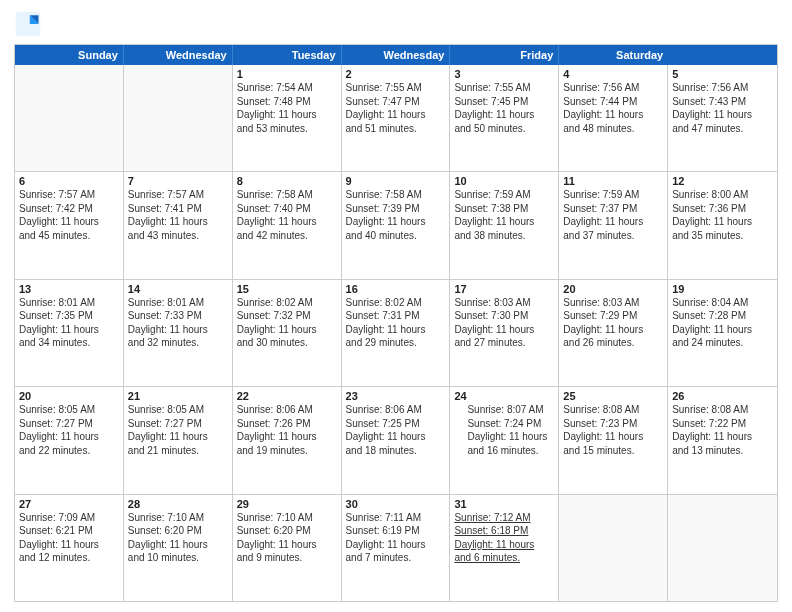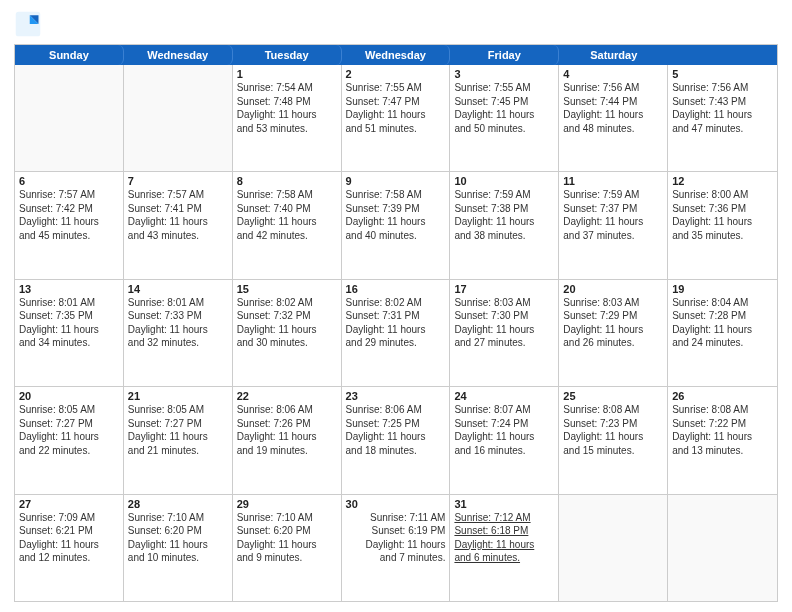--- a/index.html
+++ b/index.html
@@ -69,23 +69,22 @@
     .day-headers {
       display: grid;
       grid-template-columns: repeat(7, 1fr);
       background: #1565c0;
     }
     .day-header {
       color: #fff;
       font-size: 11px;
       font-weight: bold;
       padding: 4px 5px;
-      text-align: center;
+      text-align: right;
       border-right: 1px solid #3a80d2;
-      border-radius: 6px;
     }
     .day-header:last-child { border-right: none; }
     .weeks {
       flex: 1;
       display: flex;
       flex-direction: column;
     }
     .week-row {
       flex: 1;
       display: grid;
@@ -314,21 +313,21 @@
           </div>
           <div class="day-cell">
             <span class="day-num">23</span>
             <div class="day-info" style="white-space: pre-line;">Sunrise: 8:06 AM
 Sunset: 7:25 PM
 Daylight: 11 hours
 and 18 minutes.</div>
           </div>
           <div class="day-cell">
             <span class="day-num">24</span>
-            <div class="day-info" style="white-space: pre-line;">Sunrise: 8:07 AM
+            <div class="day-info" style="white-space: pre-line; margin-left: 13px;">Sunrise: 8:07 AM
 Sunset: 7:24 PM
 Daylight: 11 hours
 and 16 minutes.</div>
           </div>
           <div class="day-cell">
             <span class="day-num">25</span>
             <div class="day-info" style="white-space: pre-line;">Sunrise: 8:08 AM
 Sunset: 7:23 PM
 Daylight: 11 hours
 and 15 minutes.</div>
@@ -358,21 +357,21 @@
           </div>
           <div class="day-cell">
             <span class="day-num">29</span>
             <div class="day-info" style="white-space: pre-line;">Sunrise: 7:10 AM
 Sunset: 6:20 PM
 Daylight: 11 hours
 and 9 minutes.</div>
           </div>
           <div class="day-cell">
             <span class="day-num">30</span>
-            <div class="day-info" style="white-space: pre-line; text-align: right;">Sunrise: 7:11 AM
+            <div class="day-info" style="white-space: pre-line;">Sunrise: 7:11 AM
 Sunset: 6:19 PM
 Daylight: 11 hours
 and 7 minutes.</div>
           </div>
           <div class="day-cell">
             <span class="day-num">31</span>
             <div class="day-info" style="white-space: pre-line; text-decoration: underline;">Sunrise: 7:12 AM
 Sunset: 6:18 PM
 Daylight: 11 hours
 and 6 minutes.</div>

